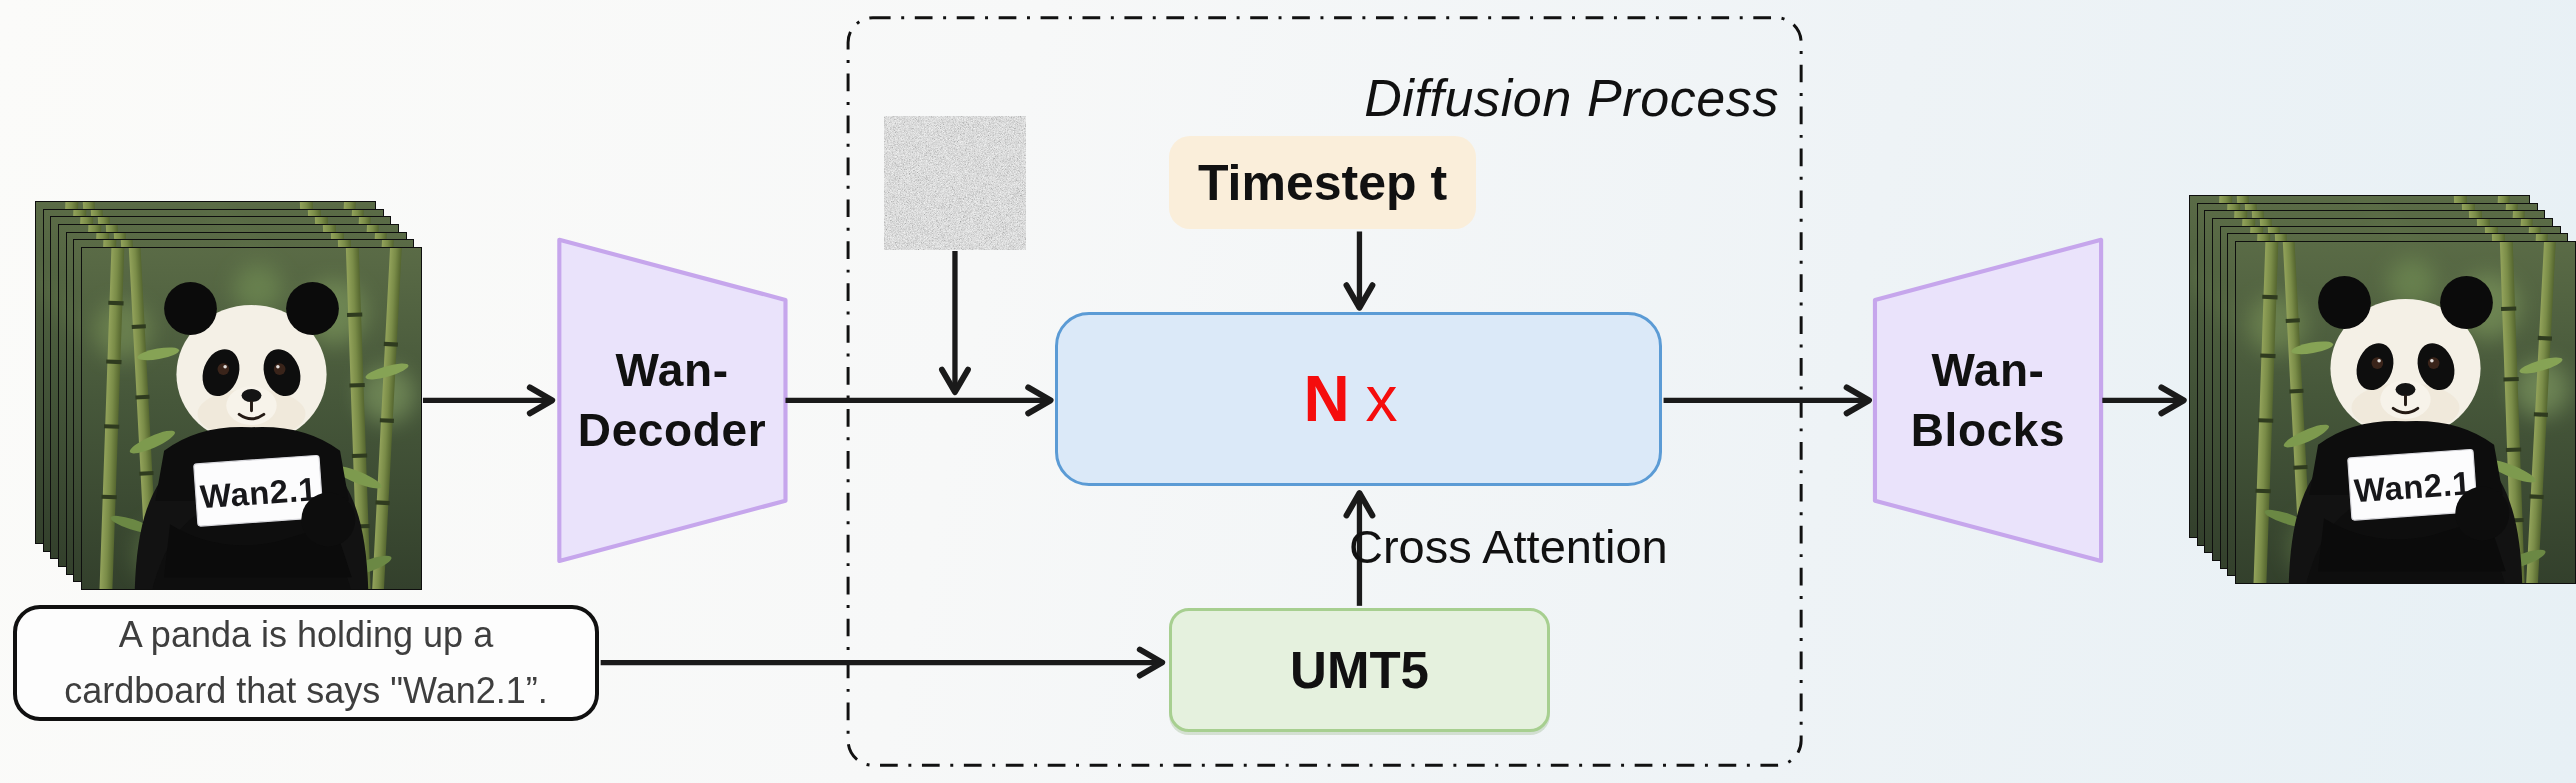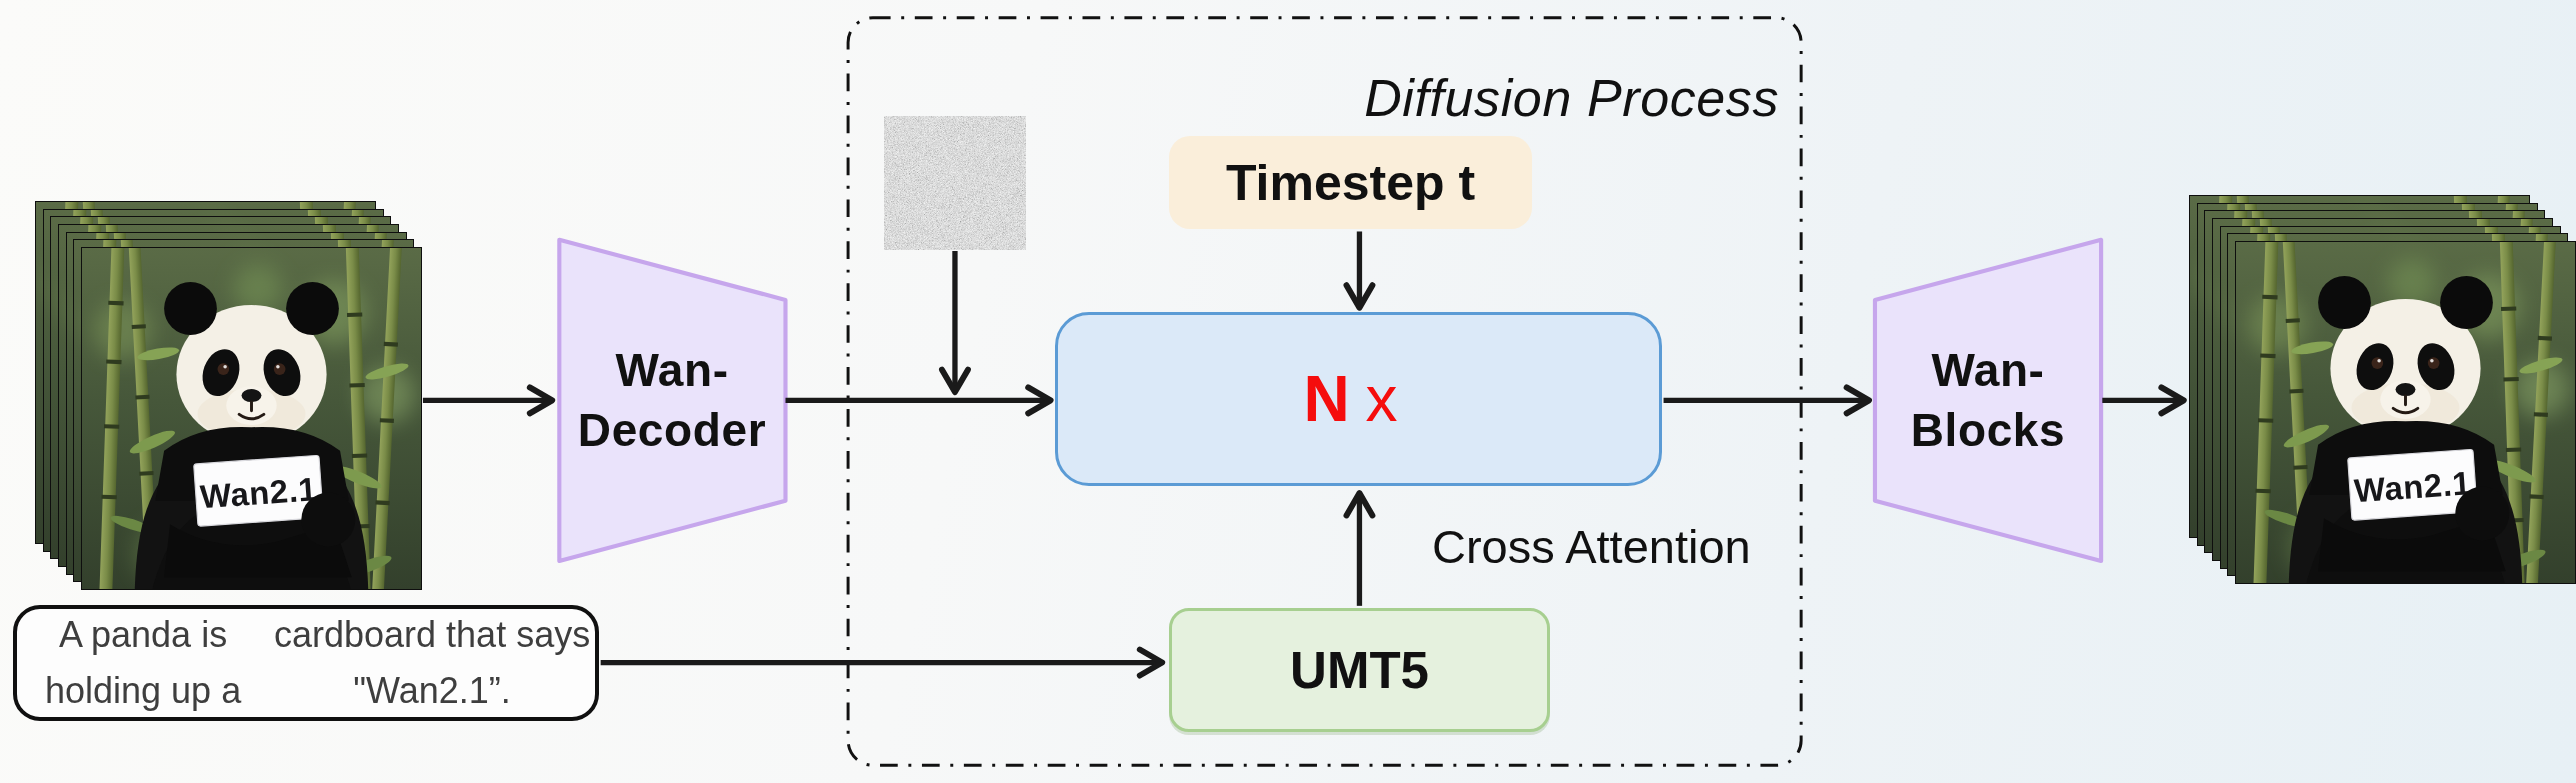--- a/index.html
+++ b/index.html
@@ -22,49 +22,49 @@
     display:flex;align-items:center;justify-content:center;text-align:center;
   }
   #dit-box{
     left:1055px;top:312px;width:607px;height:174px;
     background:#dbe9f8;border:3.5px solid #5b9bd5;border-radius:34px;
     font-size:64px;font-weight:600;letter-spacing:0.6px;white-space:pre;
   }
   #dit-box .red-n{color:#f50d0d;font-weight:800;}
   #dit-box .red-x{color:#f50d0d;font-weight:500;margin:0 15.4px;}
   #timestep-box{
-    left:1169px;top:136px;width:363px;height:93px;
+    left:1169px;top:136px;width:307px;height:93px;
     background:#faeeda;border-radius:21px;
     font-size:50px;font-weight:600;
   }
   #umt5-box{
     left:1169px;top:608px;width:381px;height:124px;
     background:#e5f1de;border:3.5px solid #a7cf90;border-radius:20px;
     font-size:51px;font-weight:600;
     box-shadow:0 3px 0 rgba(120,160,100,0.25);
   }
   #prompt-box{
     left:13px;top:605px;width:586px;height:116px;
     background:#fdfdfd;border:4.1px solid #101010;border-radius:27px;
     font-size:36px;line-height:1.55;font-weight:500;color:#3e3e3e;z-index:3;
-    flex-direction:row;
+    flex-direction:column;
   }
   .vae-label{
     position:absolute;z-index:3;display:flex;align-items:center;justify-content:center;
     width:226px;height:203px;top:299px;
     font-size:46px;line-height:1.3;letter-spacing:0.6px;text-align:center;font-weight:700;
   }
   #encoder-label{left:559px;}
   #decoder-label{left:1875px;}
   #diffusion-title{
     position:absolute;z-index:3;left:1299px;top:28px;width:480px;
     text-align:right;font-size:52px;font-style:italic;font-weight:500;letter-spacing:0.6px;margin-top:40px;
   }
   #cross-attn-label{
-    position:absolute;z-index:3;left:1432px;top:519px;
+    position:absolute;z-index:3;left:1349px;top:519px;
     font-size:47px;font-weight:500;
   }
 
   
   .stack{position:absolute;width:387px;height:389px;z-index:2;}
   #input-stack{left:35px;top:201px;}
   #output-stack{left:2189px;top:195px;}
   .frame{
     position:absolute;width:341px;height:343px;box-sizing:border-box;
     border:1.8px solid #0e0e0e;background:#43523a;

